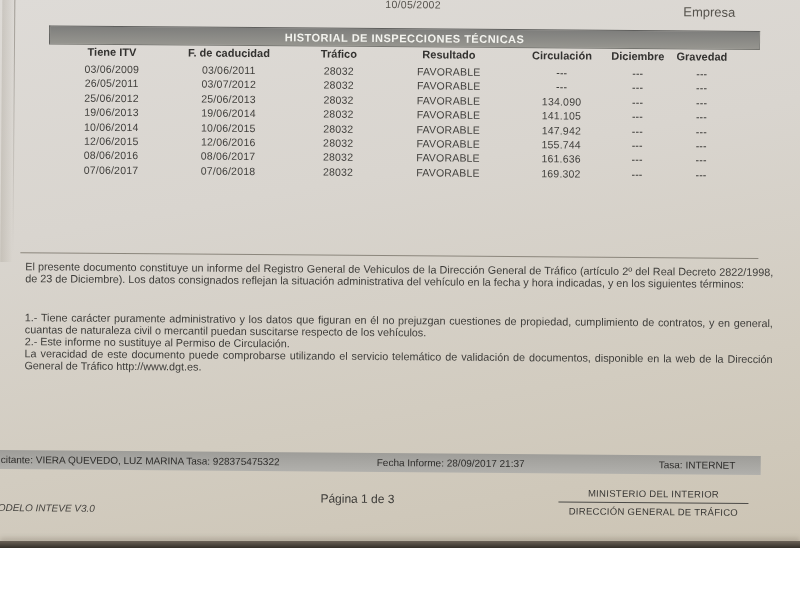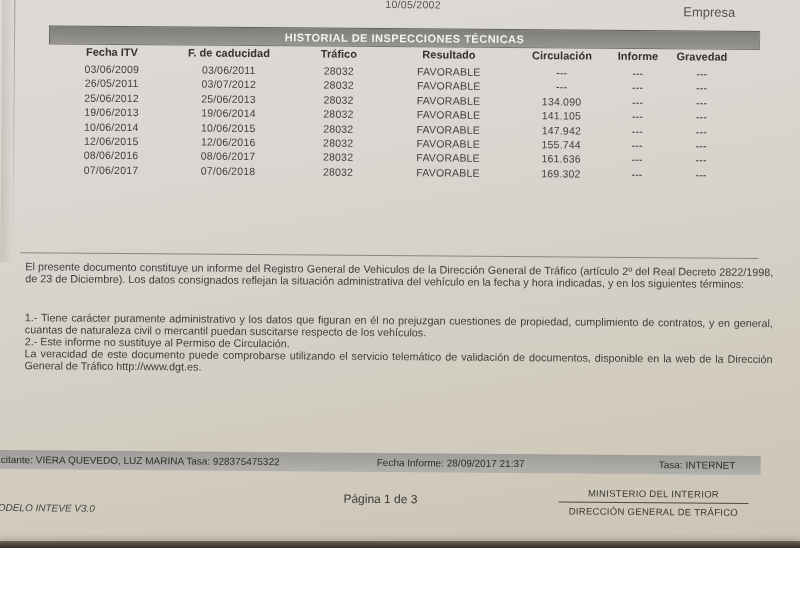--- a/index.html
+++ b/index.html
@@ -48,21 +48,21 @@
   .footer-bar {
     position:absolute; left:0; top:450px; width:762px; height:19px;
     background:linear-gradient(180deg,#9e9d99,#b1b0ac);
     font-size:10px; color:#2e2d2b;
   }
   .footer-bar span { position:absolute; top:4px; white-space:nowrap; }
   .fb-applicant { left:2px; }
   .fb-date { left:378px; }
   .fb-channel { left:660px; }
 
-  .page-indicator { position:absolute; left:322px; top:489px; width:120px; text-align:center; font-size:12px; color:#3a3936; }
+  .page-indicator { position:absolute; left:322px; top:489px; width:120px; text-align:left; font-size:12px; color:#3a3936; }
 
   .model-label { position:absolute; left:-9px; top:502px; font-size:10px; font-style:italic; color:#45433f; white-space:nowrap; }
 
   .ministry-block { position:absolute; left:560px; top:483px; width:190px; text-align:center; font-size:9.5px; color:#383734; letter-spacing:.3px; }
   .ministry-block .ministry { padding-bottom:3px; border-bottom:1.5px solid #4c4b48; }
   .ministry-block .agency { padding-top:3px; }
 
   .bottom-strip { position:absolute; left:0; bottom:0; width:100%; height:7px;
     background:linear-gradient(180deg,#6b6257,#332e28);
     box-shadow:0 -3px 5px rgba(90,80,65,.25); }
@@ -80,26 +80,26 @@
     <div class="left-edge"></div>
 
     <div class="top-date">10/05/2002</div>
     <div class="top-right">Empresa</div>
 
     <div class="title-bar">
       <span>HISTORIAL DE INSPECCIONES TÉCNICAS</span>
     </div>
 
     <div class="tbl-head">
-      <span>Fecha ITV</span>
+      <span>Tiene ITV</span>
       <span>F. de caducidad</span>
       <span>Tráfico</span>
       <span>Resultado</span>
       <span>Circulación</span>
-      <span>Informe</span>
+      <span>Diciembre</span>
       <span>Gravedad</span>
     </div>
 
     <div class="tbl-rows">
       <div class="trow">
         <span>03/06/2009</span>
         <span>03/06/2011</span>
         <span>28032</span>
         <span>FAVORABLE</span>
         <span>---</span>

